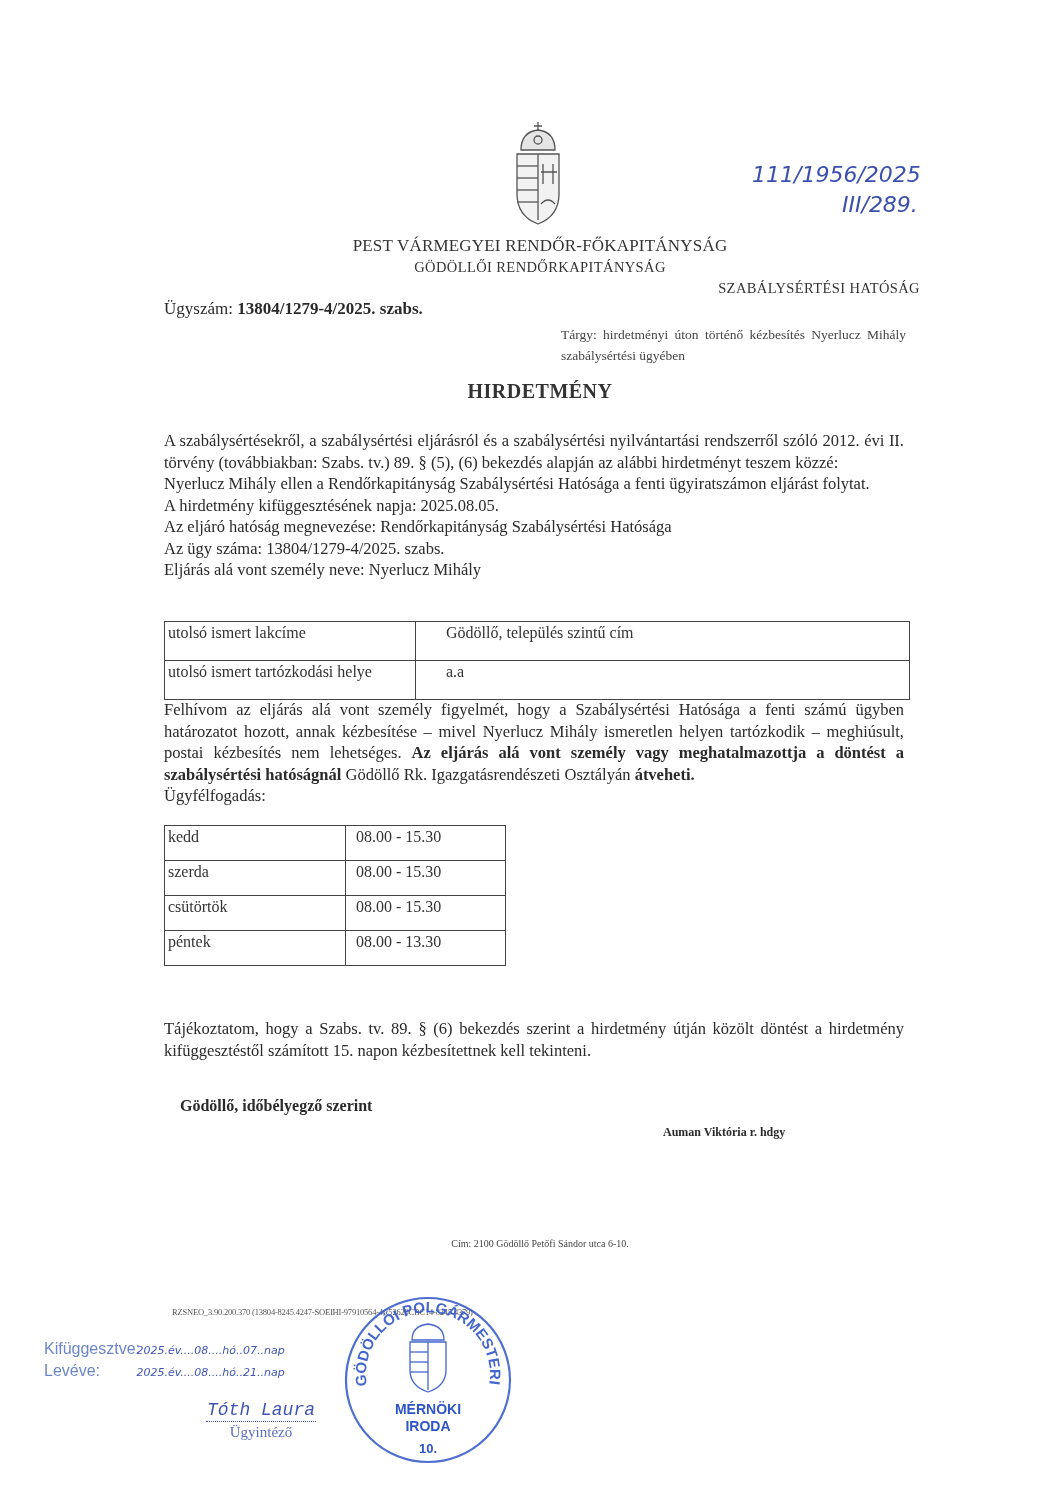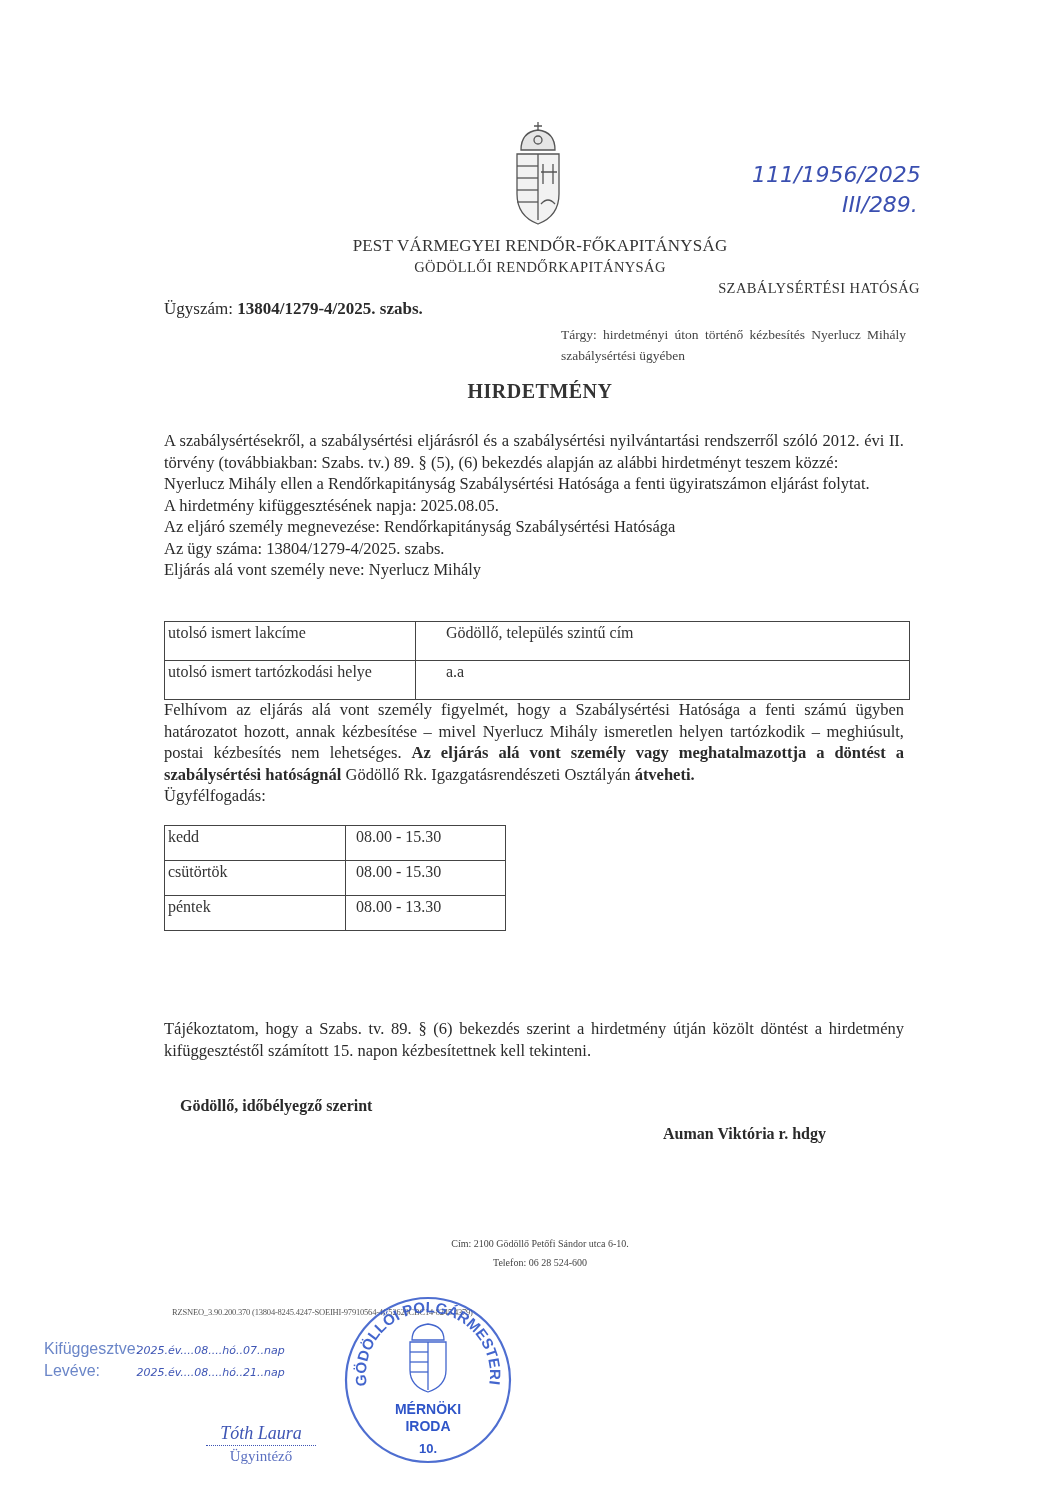--- a/index.html
+++ b/index.html
@@ -25,29 +25,29 @@
   table.addr td { border:1.5px solid #444; vertical-align:top; padding:2px 3px 0 3px; }
   .tbl1 { left:164px; top:621px; }
   .tbl1 td.k { width:244px; height:36px; }
   .tbl1 td.v { width:460px; padding-left:30px; }
   .p2 { top:699px; }
   .tbl2 { left:164px; top:825px; }
   .tbl2 td.k { width:174px; height:32px; }
   .tbl2 td.v { width:146px; padding-left:10px; }
   .p3 { top:1018px; }
   .place { left:164px; top:1097px; font-size:16px; font-weight:bold;margin-left:16px; }
-  .signer { left:663px; top:1125px; font-size:16px; font-weight:bold; }
+  .signer { left:663px; top:1125px; font-size:12px; font-weight:bold; }
   .footer { left:160px; width:760px; text-align:center; font-size:10px; line-height:18.5px; color:#444; top:1235px; }
   .ref { left:172px; top:1307px; font-size:8.5px; color:#555; letter-spacing:-0.2px; }
   .stamp-lines { left:44px; top:1339px; color:#6b86c8; font-family:"Liberation Sans", sans-serif; font-size:16px; line-height:20px; }
   .stamp-lines .row { white-space:nowrap; }
   .stamp-lines .lbl { display:inline-block; width:88px; }
   .stamp-lines .hw { color:#3e55b4; font-family:"DejaVu Sans", sans-serif; font-style:italic; font-size:11px; }
   .sig { left:206px; top:1400px; width:110px; text-align:center; }
-  .sig .hand { color:#3e55b4; font-family:Liberation Serif, serif; font-style:italic; font-size:18px; border-bottom:1px dotted #3e55b4; padding-bottom:1px;margin-top:23px; }
+  .sig .hand { color:#3e55b4; font-family:Liberation Mono, monospace; font-style:italic; font-size:18px; border-bottom:1px dotted #3e55b4; padding-bottom:1px; }
   .sig .role { color:#5a6fc0; font-size:15px; margin-top:2px; }
   .seal { left:338px; top:1290px; width:180px; height:180px; }
 </style>
 </head>
 <body>
 
 <div class="abs crest">
   <svg width="62" height="108" viewBox="0 0 62 108">
     <g fill="none" stroke="#555" stroke-width="1.3">
       <path d="M31 2 l0 8 M27 6 l8 0"></path>
@@ -80,21 +80,21 @@
 </div>
 
 <div class="abs subject">Tárgy: hirdetményi úton történő kézbesítés Nyerlucz Mihály szabálysértési ügyében</div>
 
 <div class="abs title">HIRDETMÉNY</div>
 
 <div class="abs body p1">
   <span class="line">A szabálysértésekről, a szabálysértési eljárásról és a szabálysértési nyilvántartási rendszerről szóló 2012. évi II. törvény (továbbiakban: Szabs. tv.) 89. § (5), (6) bekezdés alapján az alábbi hirdetményt teszem közzé:</span>
   <span class="line">Nyerlucz Mihály ellen a Rendőrkapitányság Szabálysértési Hatósága a fenti ügyiratszámon eljárást folytat.</span>
   <span class="line">A hirdetmény kifüggesztésének napja: 2025.08.05.</span>
-  <span class="line">Az eljáró személy megnevezése: Rendőrkapitányság Szabálysértési Hatósága</span>
+  <span class="line">Az eljáró hatóság megnevezése: Rendőrkapitányság Szabálysértési Hatósága</span>
   <span class="line">Az ügy száma: 13804/1279-4/2025. szabs.</span>
   <span class="line">Eljárás alá vont személy neve: Nyerlucz Mihály</span>
 </div>
 
 <table class="abs addr tbl1">
   <tbody>
       <tr>
     <td class="k">utolsó ismert lakcíme</td>
     <td class="v">Gödöllő, település szintű cím</td>
   </tr>
@@ -110,40 +110,43 @@
   <span class="line">Ügyfélfogadás:</span>
 </div>
 
 <table class="abs addr tbl2">
   <tbody>
   <tr>
         <td class="k">kedd</td>
         <td class="v">08.00 - 15.30</td>
       </tr>
   <tr>
+        <td class="k">szerda</td>
+        <td class="v">08.00 - 15.30</td>
+      </tr>
+  <tr>
         <td class="k">csütörtök</td>
         <td class="v">08.00 - 15.30</td>
       </tr>
   <tr>
         <td class="k">péntek</td>
         <td class="v">08.00 - 13.30</td>
       </tr>
 </tbody>
   </table>
 
 <div class="abs body p3">
   <span class="line">Tájékoztatom, hogy a Szabs. tv. 89. § (6) bekezdés szerint a hirdetmény útján közölt döntést a hirdetmény kifüggesztéstől számított 15. napon kézbesítettnek kell tekinteni.</span>
 </div>
 
 <div class="abs place">Gödöllő, időbélyegző szerint</div>
 <div class="abs signer">Auman Viktória r. hdgy</div>
 
 <div class="abs footer">
   <div>Cím: 2100 Gödöllő Petőfi Sándor utca 6-10.</div>
-  <div>Telefon: 06 28 524-600</div>
 </div>
 
 <div class="abs ref">RZSNEO_3.90.200.370 (13804-8245.4247-SOEIHI-97910564-4C52620CBC14-8245.4379)</div>
 
 <div class="abs stamp-lines">
   <div class="row">
     <span class="lbl">Kifüggesztve:</span>
     <span class="hw">2025.év....08....hó..07..nap</span>
   </div>
   <div class="row">

